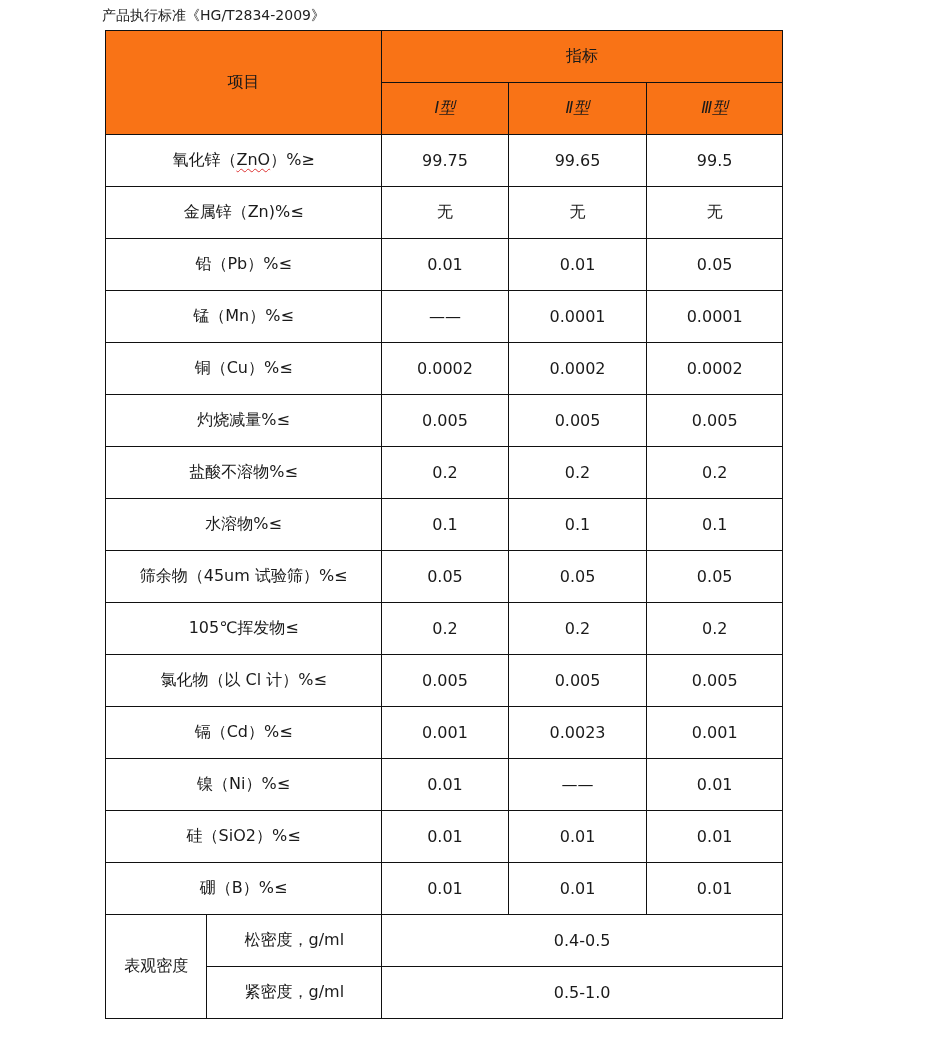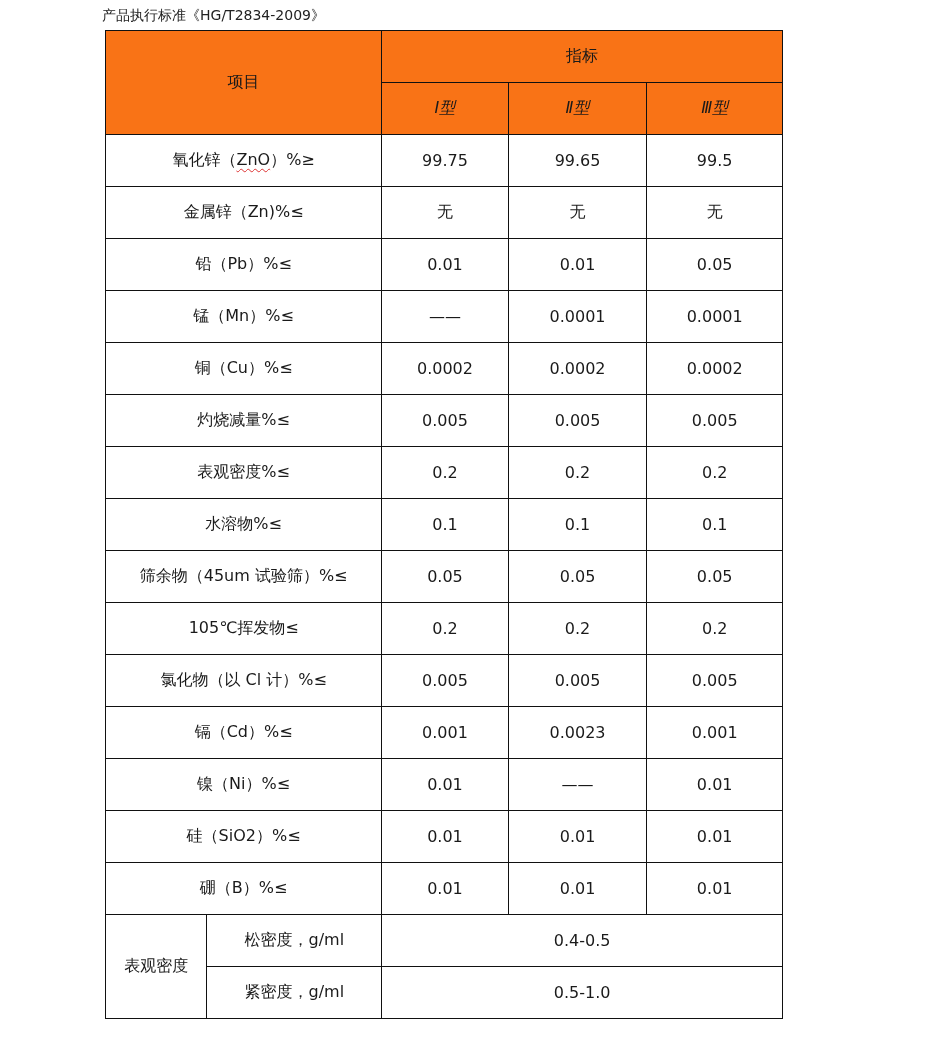--- a/index.html
+++ b/index.html
@@ -116,21 +116,21 @@
       <td>0.0002</td>
       <td>0.0002</td>
     </tr>
     <tr class="data-row">
       <td colspan="2">灼烧减量%≤</td>
       <td>0.005</td>
       <td>0.005</td>
       <td>0.005</td>
     </tr>
     <tr class="data-row">
-      <td colspan="2">表观密度%≤</td>
+      <td colspan="2">盐酸不溶物%≤</td>
       <td>0.2</td>
       <td>0.2</td>
       <td>0.2</td>
     </tr>
     <tr class="data-row">
       <td colspan="2">水溶物%≤</td>
       <td>0.1</td>
       <td>0.1</td>
       <td>0.1</td>
     </tr>

